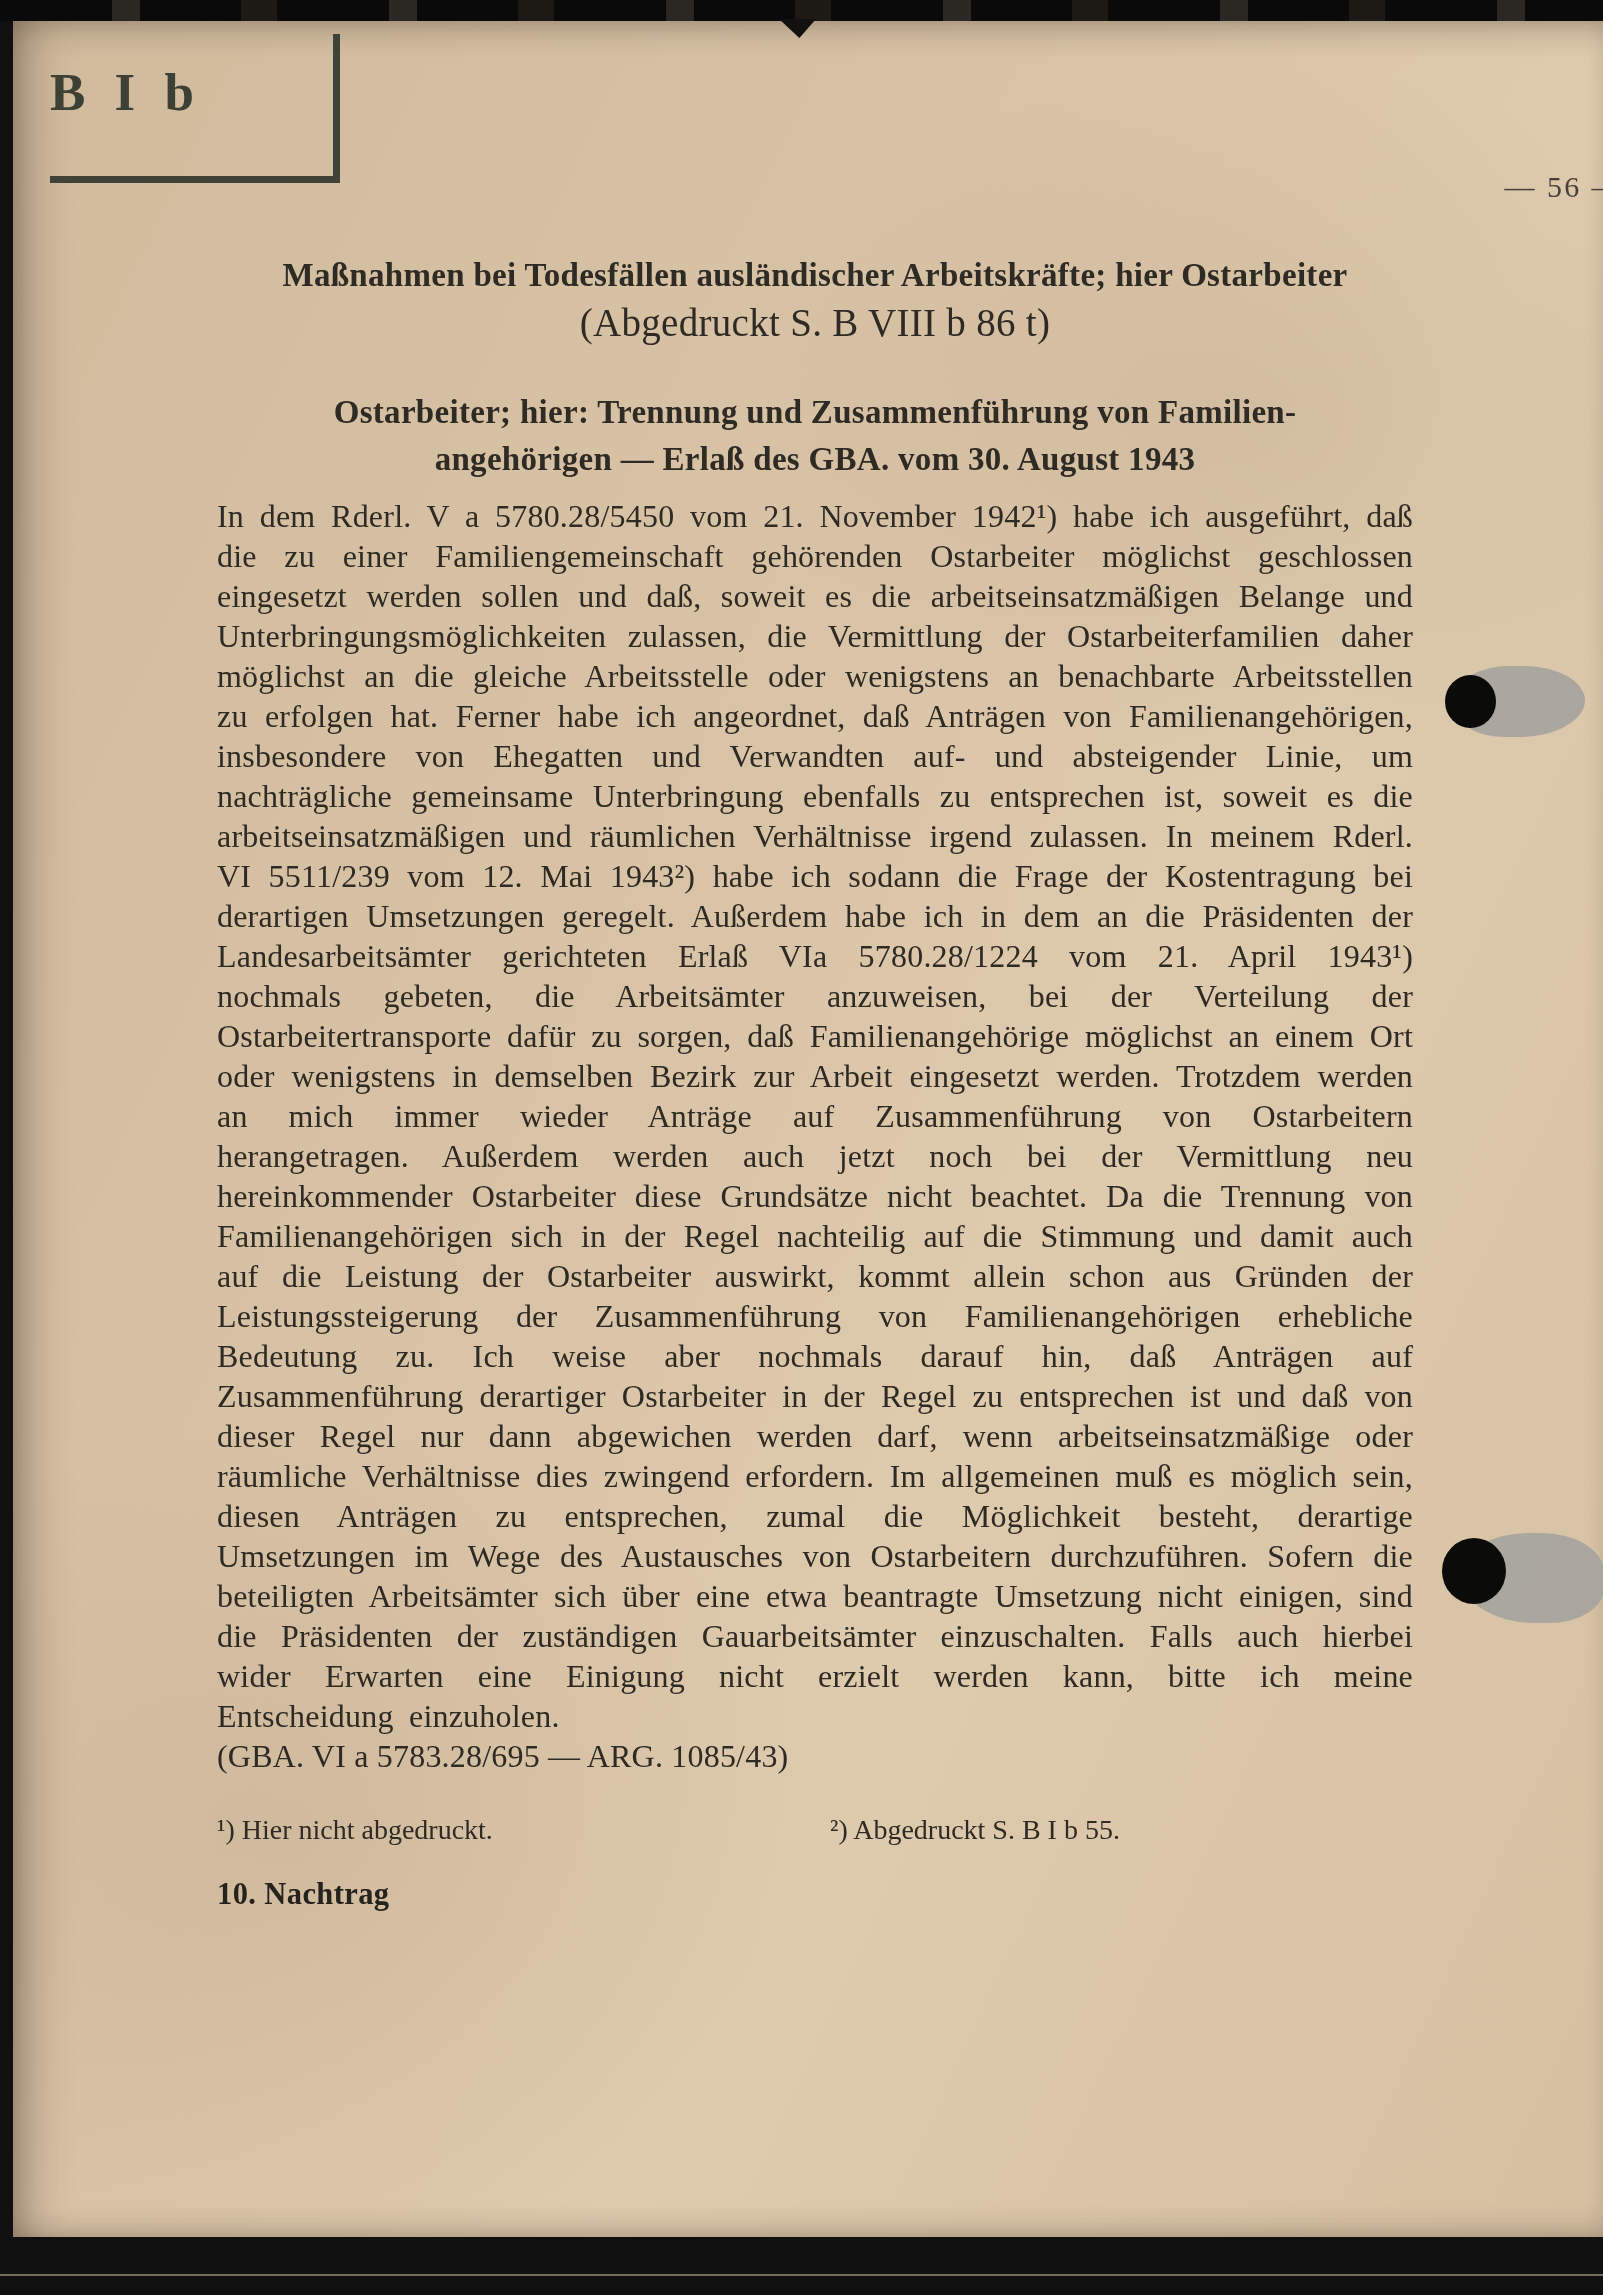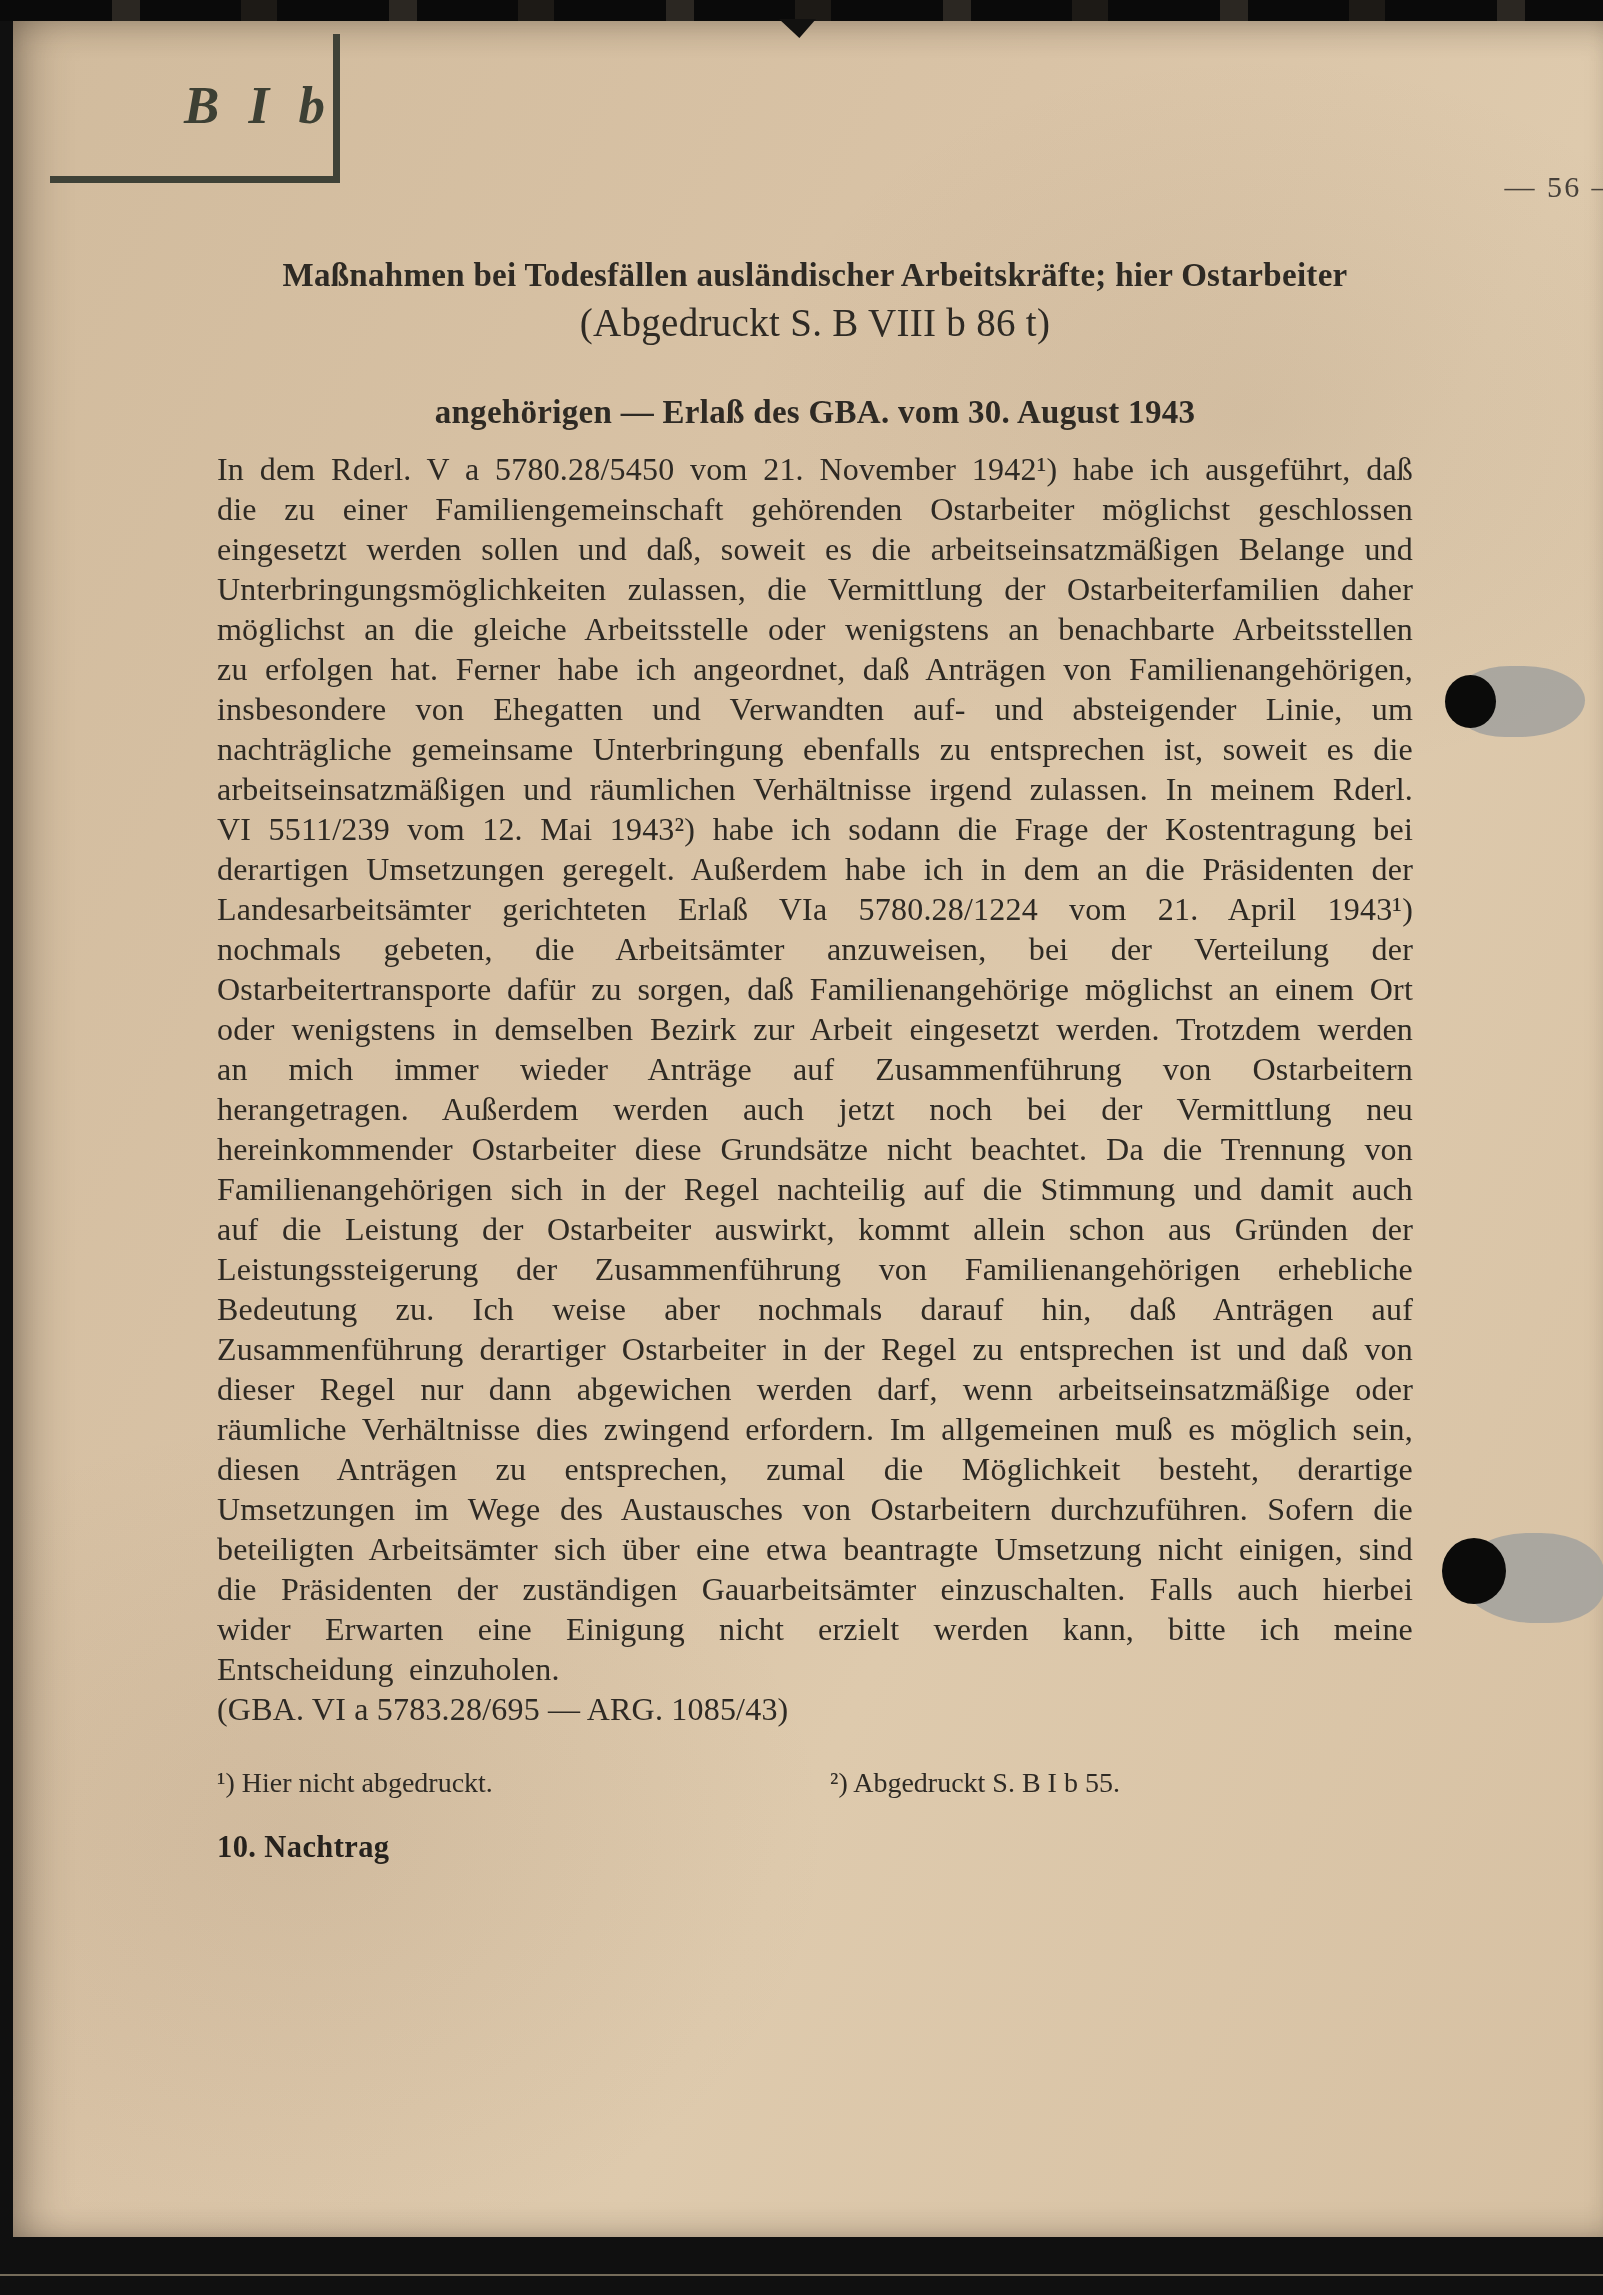--- a/index.html
+++ b/index.html
@@ -44,24 +44,23 @@
       inset 27px 0 48px -17.6px rgba(55,45,35,0.45),
       inset 0 17.6px 35px -19px rgba(55,45,35,0.35),
       inset 0 -14.4px 29px -16px rgba(55,45,35,0.25);
   }
   .corner-box{
     position:absolute;left:37px;top:13px;width:290px;height:149px;
     border-right:7.2px solid #3f4237;
     border-bottom:7.2px solid #3f4237;
   }
   .corner-box .corner-label{
-    display:block;margin-top:41px;text-align:right;
+    display:block;margin-top:28px;text-align:left;
     font-weight:bold;font-size:53px;letter-spacing:8px;
     color:var(--label,#3d4034);
-    font-style:italic;
   }
   .page-number{
     position:absolute;top:149px;left:0;width:100%;
     text-align:right;font-size:30px;letter-spacing:2.4px;
     color:#47413a;
     margin-left:20px;
   }
   .content{
     position:absolute;left:204px;top:231px;width:1196px;
     color:var(--ink,#2e2a24);
@@ -119,20 +118,21 @@
   <div class="page-number">— 56 —</div>
 
   <div class="content">
 
     <h1 class="h1">
       <span class="h-line">Maßnahmen bei Todesfällen ausländischer Arbeitskräfte; hier Ostarbeiter</span>
       <span class="h-sub">(Abgedruckt S. B VIII b 86 t)</span>
     </h1>
 
     <h2 class="h2">
+      <span class="h-line">Ostarbeiter; hier: Trennung und Zusammenführung von Familien-</span>
       <span class="h-line">angehörigen — Erlaß des GBA. vom 30. August 1943</span>
     </h2>
 
     <p class="body-text">In dem Rderl. V a 5780.28/5450 vom 21. November 1942¹) habe ich ausgeführt, daß die zu einer Familiengemeinschaft gehörenden Ostarbeiter möglichst geschlossen eingesetzt werden sollen und daß, soweit es die arbeitseinsatzmäßigen Belange und Unterbringungsmöglichkeiten zulassen, die Vermittlung der Ostarbeiterfamilien daher möglichst an die gleiche Arbeitsstelle oder wenigstens an benachbarte Arbeitsstellen zu erfolgen hat. Ferner habe ich angeordnet, daß Anträgen von Familienangehörigen, insbesondere von Ehegatten und Verwandten auf- und absteigender Linie, um nachträgliche gemeinsame Unterbringung ebenfalls zu entsprechen ist, soweit es die arbeitseinsatzmäßigen und räumlichen Verhältnisse irgend zulassen. In meinem Rderl. VI 5511/239 vom 12. Mai 1943²) habe ich sodann die Frage der Kostentragung bei derartigen Umsetzungen geregelt. Außerdem habe ich in dem an die Präsidenten der Landesarbeitsämter gerichteten Erlaß VIa 5780.28/1224 vom 21. April 1943¹) nochmals gebeten, die Arbeitsämter anzuweisen, bei der Verteilung der Ostarbeitertransporte dafür zu sorgen, daß Familienangehörige möglichst an einem Ort oder wenigstens in demselben Bezirk zur Arbeit eingesetzt werden. Trotzdem werden an mich immer wieder Anträge auf Zusammenführung von Ostarbeitern herangetragen. Außerdem werden auch jetzt noch bei der Vermittlung neu hereinkommender Ostarbeiter diese Grundsätze nicht beachtet. Da die Trennung von Familienangehörigen sich in der Regel nachteilig auf die Stimmung und damit auch auf die Leistung der Ostarbeiter auswirkt, kommt allein schon aus Gründen der Leistungssteigerung der Zusammenführung von Familienangehörigen erhebliche Bedeutung zu. Ich weise aber nochmals darauf hin, daß Anträgen auf Zusammenführung derartiger Ostarbeiter in der Regel zu entsprechen ist und daß von dieser Regel nur dann abgewichen werden darf, wenn arbeitseinsatzmäßige oder räumliche Verhältnisse dies zwingend erfordern. Im allgemeinen muß es möglich sein, diesen Anträgen zu entsprechen, zumal die Möglichkeit besteht, derartige Umsetzungen im Wege des Austausches von Ostarbeitern durchzuführen. Sofern die beteiligten Arbeitsämter sich über eine etwa beantragte Umsetzung nicht einigen, sind die Präsidenten der zuständigen Gauarbeitsämter einzuschalten. Falls auch hierbei wider Erwarten eine Einigung nicht erzielt werden kann, bitte ich meine Entscheidung einzuholen.</p>
 
     <p class="ref-line">(GBA. VI a 5783.28/695 — ARG. 1085/43)</p>
 
     <div class="footnotes">
       <span class="fn-left">¹) Hier nicht abgedruckt.</span>
       <span class="fn-right">²) Abgedruckt S. B I b 55.</span>

